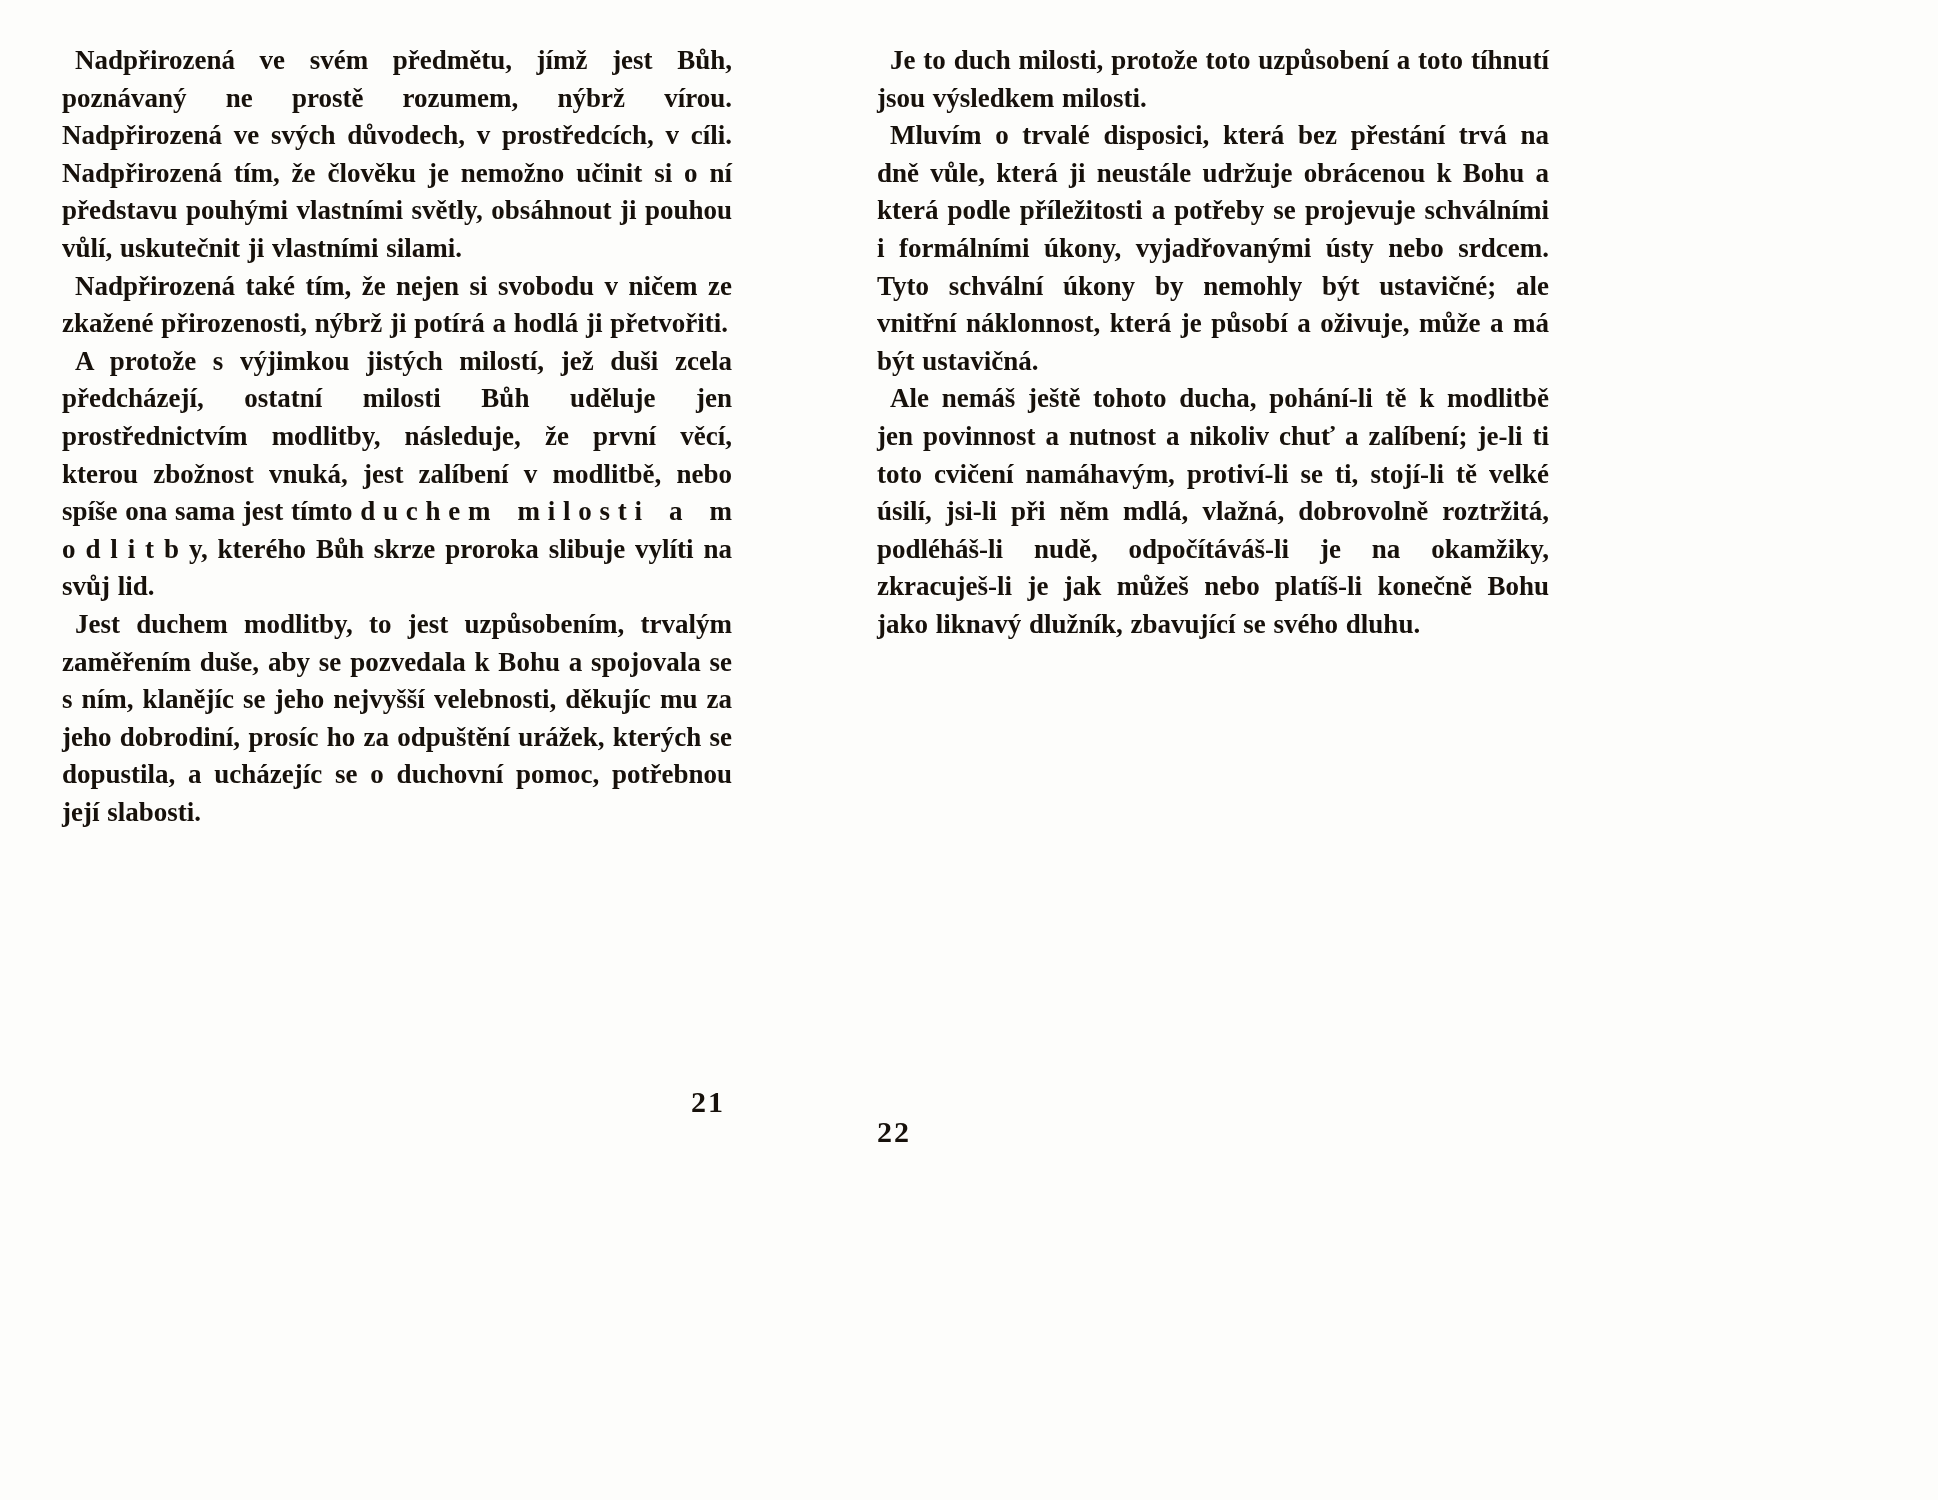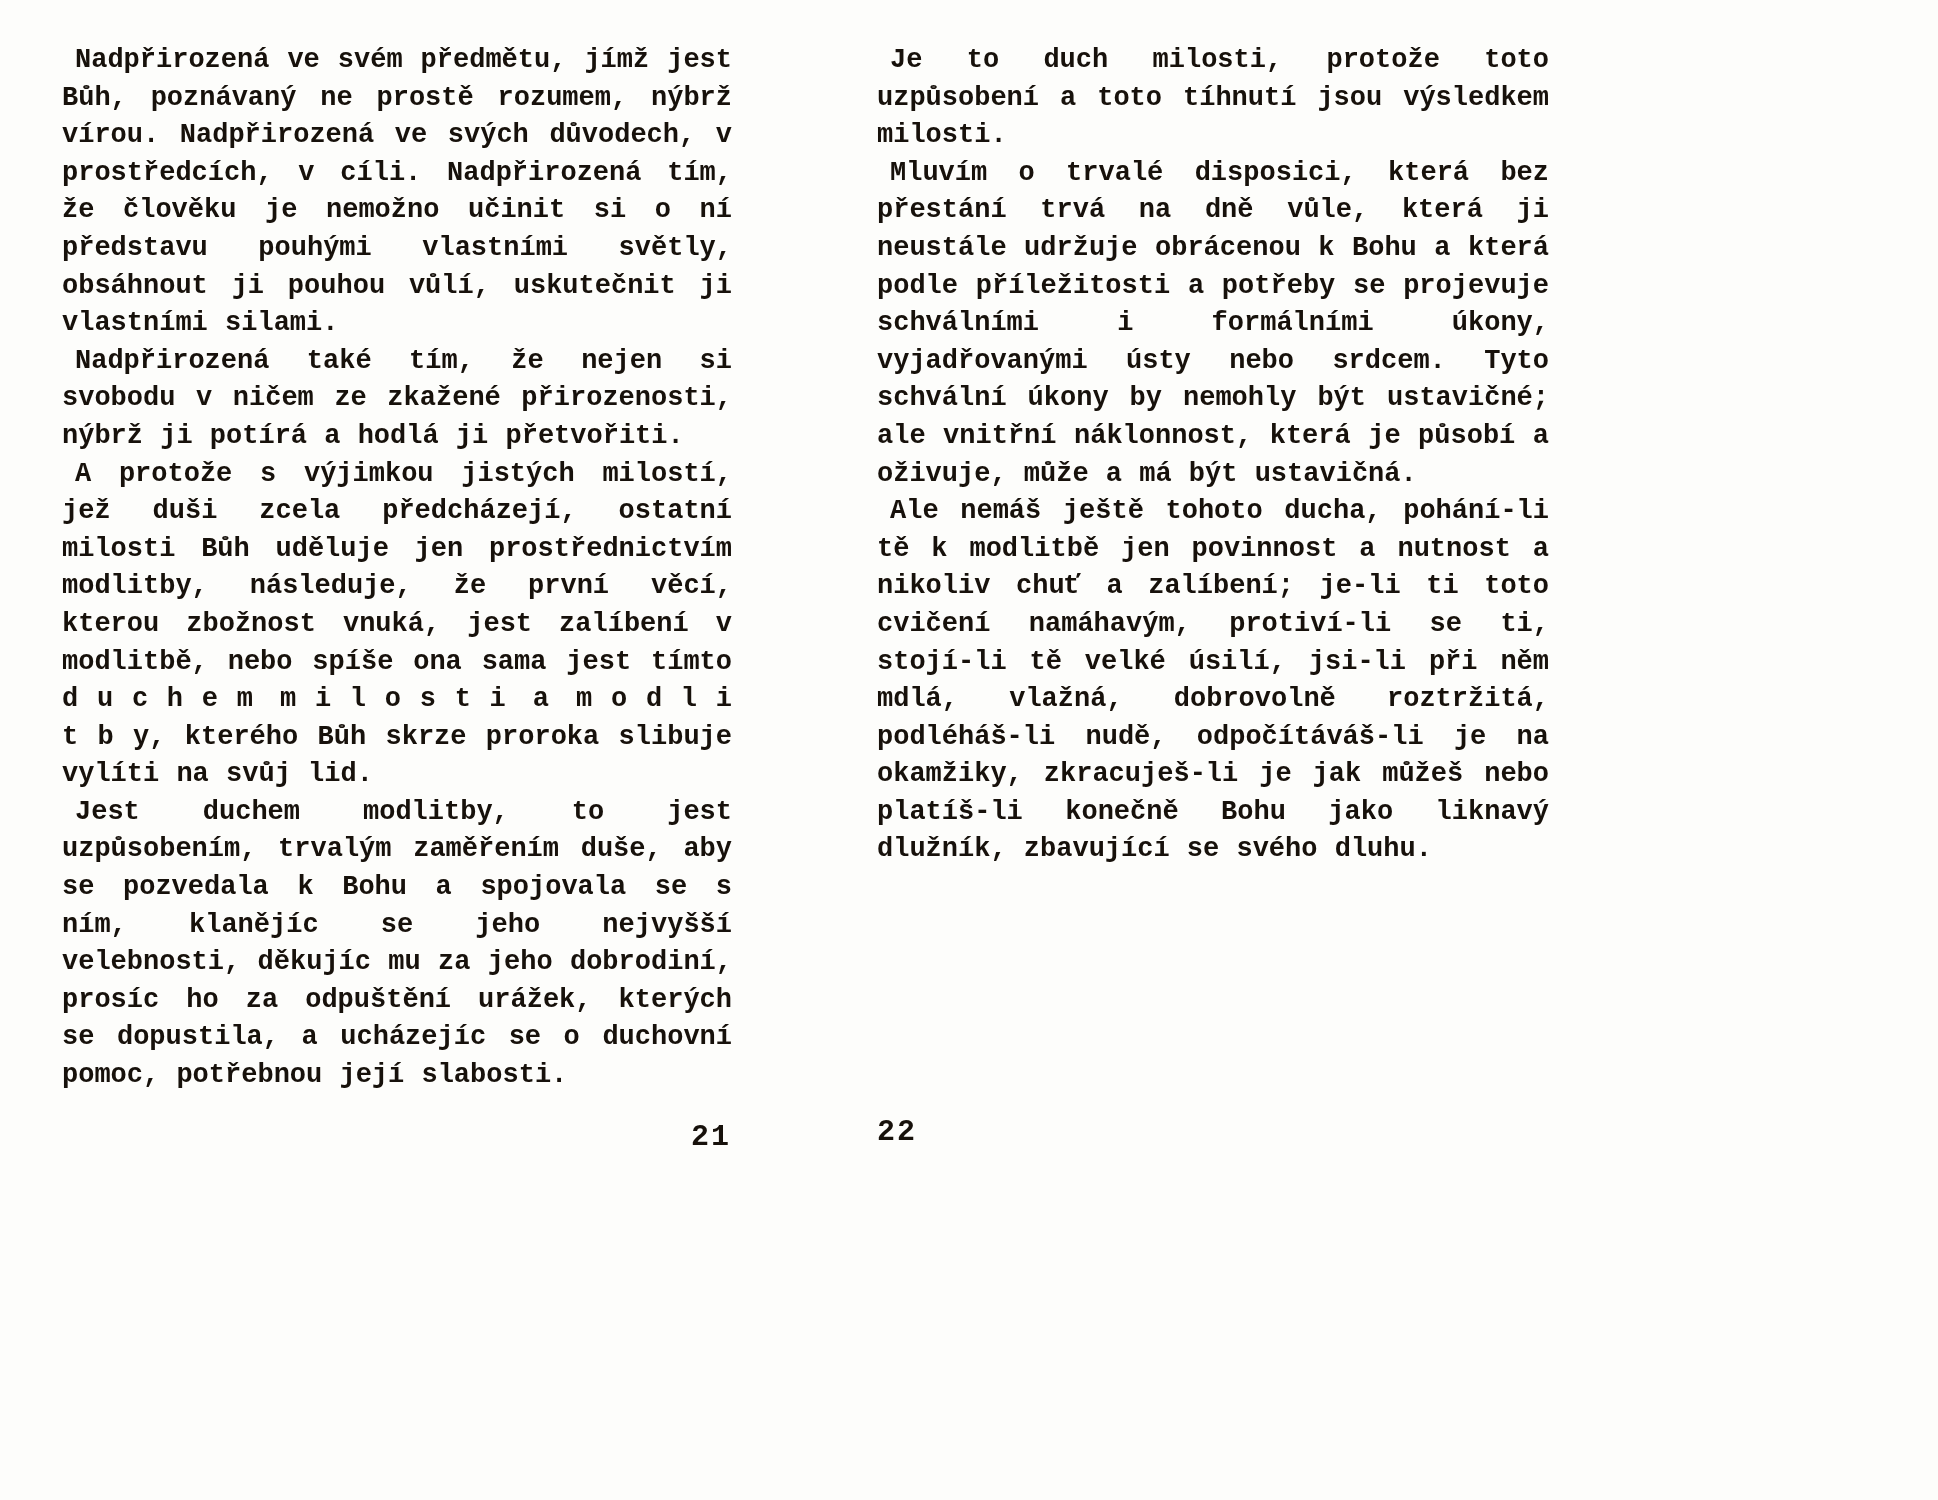--- a/index.html
+++ b/index.html
@@ -6,21 +6,21 @@
     margin: 0;
     padding: 0;
     background: #fdfdfb;
   }
   .spread {
     position: relative;
     width: 1938px;
     height: 1244px;
     background: #fdfdfb;
     overflow: hidden;
-    font-family: Liberation Mono, monospace;
+    font-family: Liberation Serif, serif;
     color: #17110b;
   }
   .page-col {
     position: absolute;
     top: 42px;
   }
   #left-col {
     left: 62px;
     width: 670px;
   }
@@ -41,21 +41,21 @@
   }
   .page-number {
     position: absolute;
     font-size: 30px;
     font-weight: 700;
     letter-spacing: 2px;
     color: #17110b;
   }
   #pagenum-left {
     left: 691px;
-    top: 1120px;
+    top: 1085px;
   }
   #pagenum-right {
     left: 845px;
     top: 1115px;
     margin-left: 32px;
   }
 </style>
 </head>
 <body>
 

